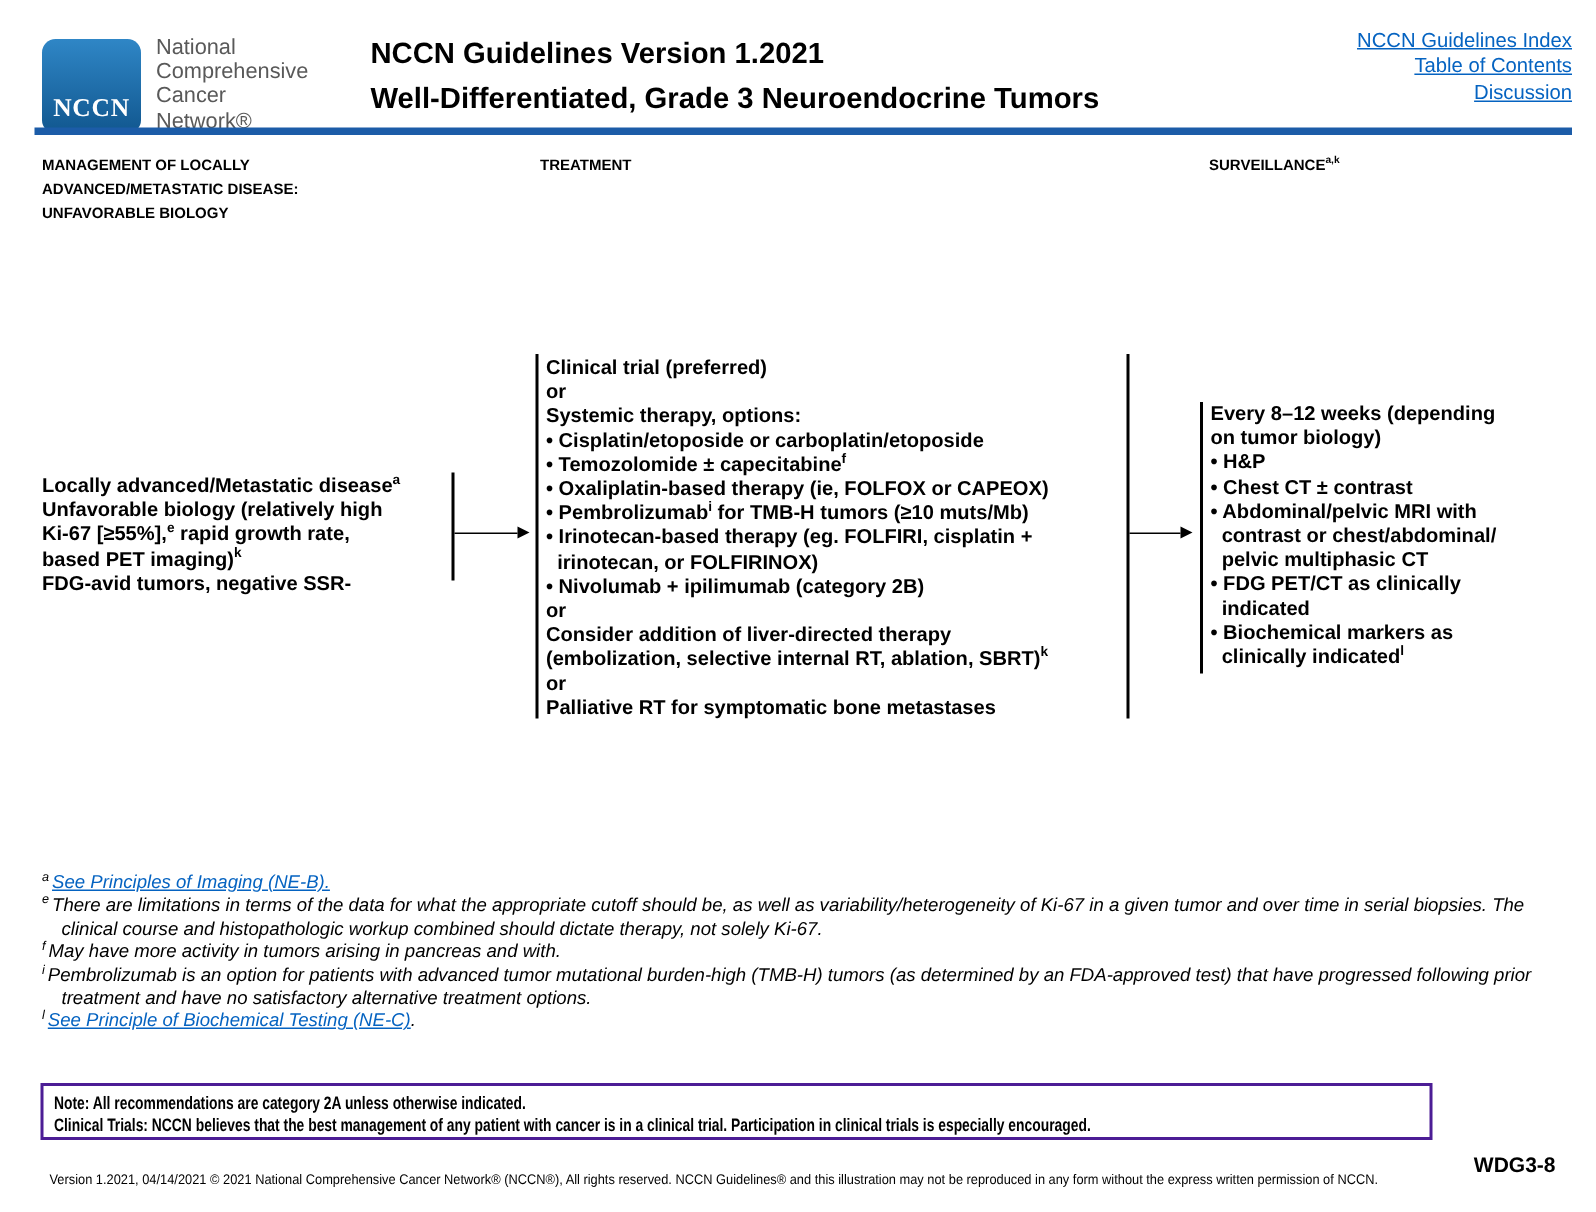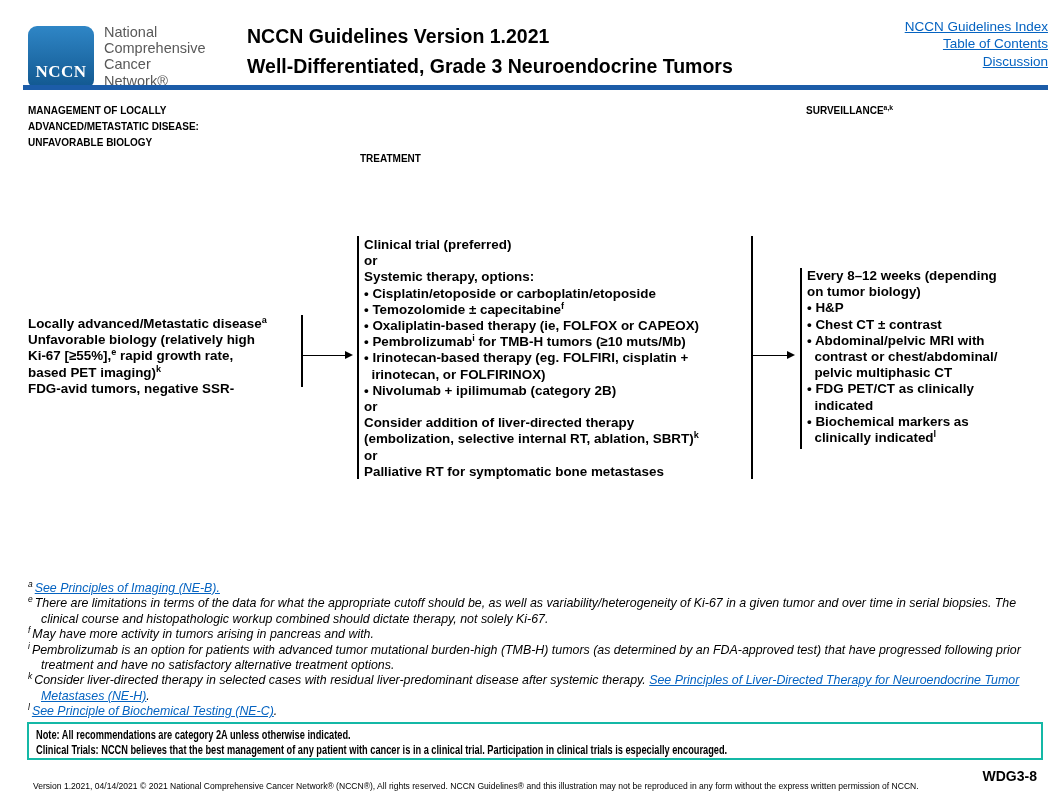--- a/index.html
+++ b/index.html
@@ -39,22 +39,22 @@
     border-left:8px solid #000; border-top:4.2px solid transparent; border-bottom:4.2px solid transparent;
   }
 
   
   .footnotes { position:absolute; left:28px; top:581px; width:1014px; font-size:12.4px; line-height:15.4px; }
   .footnote { padding-left:13px; text-indent:-13px;font-style:italic; }
   .fn-marker { margin-right:2px; }
 
   
   .note-box {
-    position:absolute; left:27px; top:722px; width:1016px; height:38px;
-    border:2px solid #14b8a6; padding:4px 7px;
+    position:absolute; left:27px; top:722px; width:928px; height:38px;
+    border:2px solid #4c1d95; padding:4px 7px;
   }
   .note-box .line {
     font-weight:bold; font-size:12px; line-height:14.5px; white-space:nowrap;
     transform:scaleX(.77); transform-origin:0 50%;
   }
 
   
   .footer-copyright {
     position:absolute; left:33px; top:781px; font-size:9.3px; white-space:nowrap;
     transform:scaleX(.92); transform-origin:0 50%;
@@ -80,41 +80,40 @@
     <div>Well-Differentiated, Grade 3 Neuroendocrine Tumors</div>
   </div>
   <nav class="header-links">
     <div><a>NCCN Guidelines Index</a></div>
     <div><a>Table of Contents</a></div>
     <div><a>Discussion</a></div>
   </nav>
   <div class="divider"></div>
 
   <div class="col-header" style="left:28px;"><div class="line">MANAGEMENT OF LOCALLY</div><div class="line">ADVANCED/METASTATIC DISEASE:</div><div class="line">UNFAVORABLE BIOLOGY</div></div>
-  <div class="col-header" style="left:360px;margin-top:48px;">TREATMENT</div>
+  <div class="col-header" style="left:360px;">TREATMENT</div>
   <div class="col-header" style="left:806px;"><div class="line">SURVEILLANCE<sup>a,k</sup></div></div>
 
   <div class="flow-text" style="left:28px; top:316px;"><div class="line">Locally advanced/Metastatic disease<sup>a</sup></div><div class="line">Unfavorable biology (relatively high</div><div class="line">Ki-67 [≥55%],<sup>e</sup> rapid growth rate,</div><div class="line">based PET imaging)<sup>k</sup></div><div class="line">FDG-avid tumors, negative SSR-</div></div>
   <div class="vline" style="left:301px; top:315px; height:72px;"></div>
   <div class="arrow" style="left:303px; top:355px; width:42px;"></div>
 
   <div class="vline" style="left:357px; top:236px; height:243px;"></div>
   <div class="flow-text" style="left:364px; top:237px;"><div class="line">Clinical trial (preferred)</div><div class="line">or</div><div class="line">Systemic therapy, options:</div><div class="line">• Cisplatin/etoposide or carboplatin/etoposide</div><div class="line">• Temozolomide ± capecitabine<sup>f</sup></div><div class="line">• Oxaliplatin-based therapy (ie, FOLFOX or CAPEOX)</div><div class="line">• Pembrolizumab<sup>i</sup> for TMB-H tumors (≥10 muts/Mb)</div><div class="line">• Irinotecan-based therapy (eg. FOLFIRI, cisplatin +</div><div class="line">  irinotecan, or FOLFIRINOX)</div><div class="line">• Nivolumab + ipilimumab (category 2B)</div><div class="line">or</div><div class="line">Consider addition of liver-directed therapy</div><div class="line">(embolization, selective internal RT, ablation, SBRT)<sup>k</sup></div><div class="line">or</div><div class="line">Palliative RT for symptomatic bone metastases</div></div>
   <div class="vline" style="left:751px; top:236px; height:243px;"></div>
   <div class="arrow" style="left:753px; top:355px; width:34px;"></div>
 
   <div class="vline" style="left:800px; top:268px; height:181px;"></div>
   <div class="flow-text" style="left:807px; top:268px;"><div class="line">Every 8–12 weeks (depending</div><div class="line">on tumor biology)</div><div class="line">• H&amp;P</div><div class="line">• Chest CT ± contrast</div><div class="line">• Abdominal/pelvic MRI with</div><div class="line">  contrast or chest/abdominal/</div><div class="line">  pelvic multiphasic CT</div><div class="line">• FDG PET/CT as clinically</div><div class="line">  indicated</div><div class="line">• Biochemical markers as</div><div class="line">  clinically indicated<sup>l</sup></div></div>
 
   <div class="footnotes">
       <div class="footnote"><sup class="fn-marker">a</sup><a class="doclink">See Principles of Imaging (NE-B).</a></div>
       <div class="footnote"><sup class="fn-marker">e</sup>There are limitations in terms of the data for what the appropriate cutoff should be, as well as variability/heterogeneity of Ki-67 in a given tumor and over time in serial biopsies. The clinical course and histopathologic workup combined should dictate therapy, not solely Ki-67.</div>
       <div class="footnote"><sup class="fn-marker">f</sup>May have more activity in tumors arising in pancreas and with.</div>
       <div class="footnote"><sup class="fn-marker">i</sup>Pembrolizumab is an option for patients with advanced tumor mutational burden-high (TMB-H) tumors (as determined by an FDA-approved test) that have progressed following prior treatment and have no satisfactory alternative treatment options.</div>
-      <div class="footnote"><sup class="fn-marker">k</sup>Consider liver-directed therapy in selected cases with residual liver-predominant disease after systemic therapy. <a class="doclink">See Principles of Liver-Directed Therapy for Neuroendocrine Tumor Metastases (NE-H)</a>.</div>
       <div class="footnote"><sup class="fn-marker">l</sup><a class="doclink">See Principle of Biochemical Testing (NE-C)</a>.</div>
     </div>
 
   <div class="note-box">
       <div class="line">Note: All recommendations are category 2A unless otherwise indicated.</div>
       <div class="line">Clinical Trials: NCCN believes that the best management of any patient with cancer is in a clinical trial. Participation in clinical trials is especially encouraged.</div>
     </div>
 
   <div class="footer-copyright">Version 1.2021, 04/14/2021 © 2021 National Comprehensive Cancer Network® (NCCN®), All rights reserved. NCCN Guidelines® and this illustration may not be reproduced in any form without the express written permission of NCCN.</div>
   <div class="page-code">WDG3-8</div>

